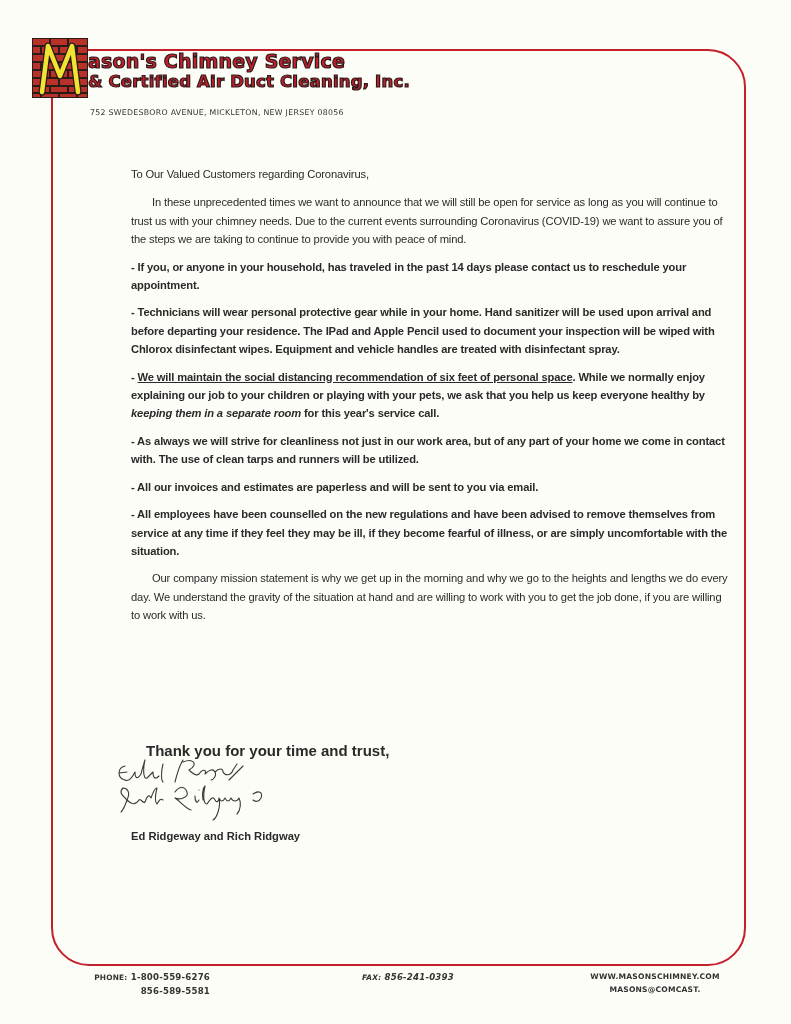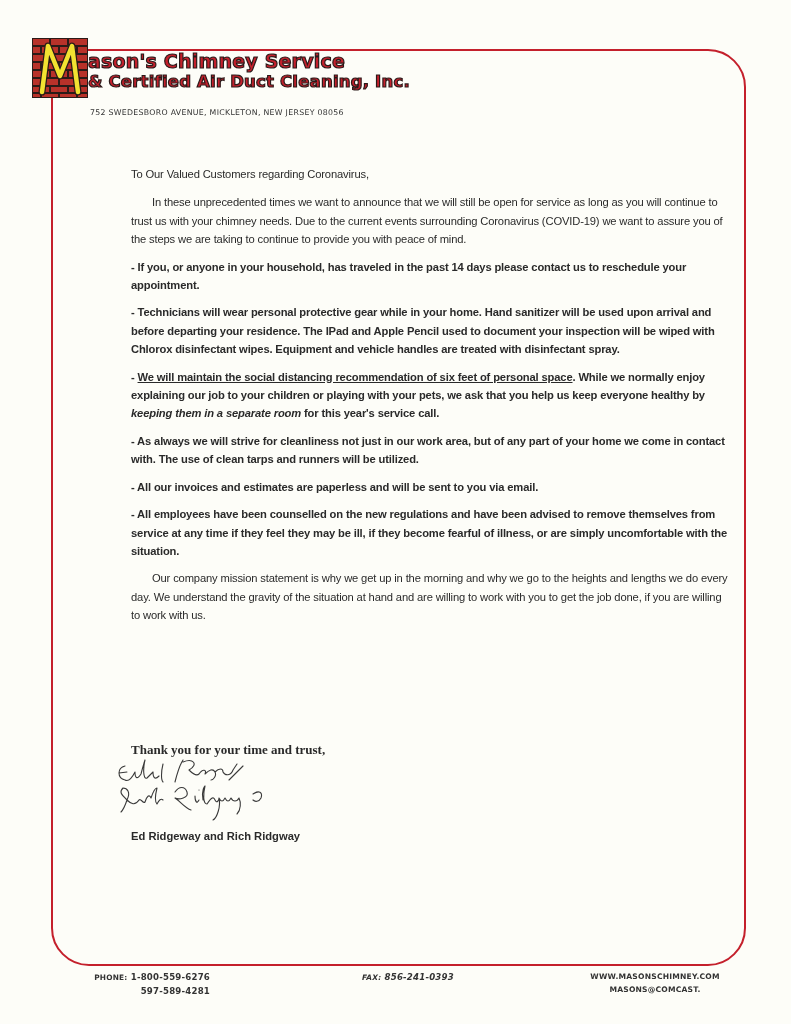--- a/index.html
+++ b/index.html
@@ -53,21 +53,21 @@
     color: #2a2a2a;
     letter-spacing: -0.15px;
   }
   .letter p { margin: 0 0 9px 0; }
   .letter .indent { text-indent: 21px; }
   .letter .b { font-weight: bold; }
   .letter u { text-decoration: underline; }
   .letter i { font-style: italic; margin-top: 48px; }
   .greet { margin-bottom: 10px !important; }
   .sig-block { position: absolute; left: 131px; top: 742px; }
-  .sig-thanks { font-weight: bold; font-size: 13px; font-family: Liberation Serif, serif; color:#2a2a2a; }
+  .sig-thanks { font-weight: bold; font-size: 15px; font-family: Liberation Sans, sans-serif; color:#2a2a2a;margin-left:15px; }
   .sig-svg { position: absolute; left: -18px; top: 16px; }
   .sig-names { position: absolute; left: 0; top: 88px; white-space: nowrap; font-weight: bold; font-size: 11.2px; font-family: "Liberation Sans", sans-serif; color:#2a2a2a; }
   .footer {
     position: absolute; top: 971px;
     font-family: "DejaVu Sans", sans-serif;
     font-weight: bold;
     font-size: 8.6px;
     color: #333;
     letter-spacing: 0.2px;
     text-align: center;
@@ -149,21 +149,21 @@
       <path d="M14 42 C8 36 6 34 10 30 C14 30 18 34 14 42 C12 48 10 52 8 54 M14 42 C18 46 22 48 26 42 C28 40 30 46 32 44 C34 38 36 36 38 40 C40 34 42 30 44 30 C42 38 42 44 44 46 C46 42 48 40 50 42"></path>
       <path d="M62 34 C66 28 72 28 74 34 C76 40 66 42 62 40 C68 44 72 50 78 52 M82 38 C82 44 84 46 86 42 M86 32 L86 32 M90 42 C88 32 92 28 92 28 C90 36 90 46 94 46 C98 40 100 38 102 42 C104 46 106 42 106 40 C108 48 104 60 100 62 M106 40 C108 44 110 44 112 40 C114 44 116 44 118 40 C120 44 124 44 126 40 C128 44 128 52 124 56"></path>
       <path d="M140 36 C146 32 150 34 148 40 C146 44 142 44 140 42"></path>
     </g>
   </svg>
   <div class="sig-names">Ed Ridgeway and Rich Ridgway</div>
 </div>
 
 <div class="footer f-phone">
   <div><span class="sc">Phone:</span> <span>1-800-559-6276</span></div>
-  <div>597-589-4281</div>
+  <div>856-589-5581</div>
 </div>
 
 <div class="footer f-fax">
   <span class="sc">Fax:</span> <span>856-241-0393</span>
 </div>
 
 <div class="footer f-web">
   <div>WWW.MASONSCHIMNEY.COM</div>
   <div>MASONS@COMCAST.</div>
 </div>

